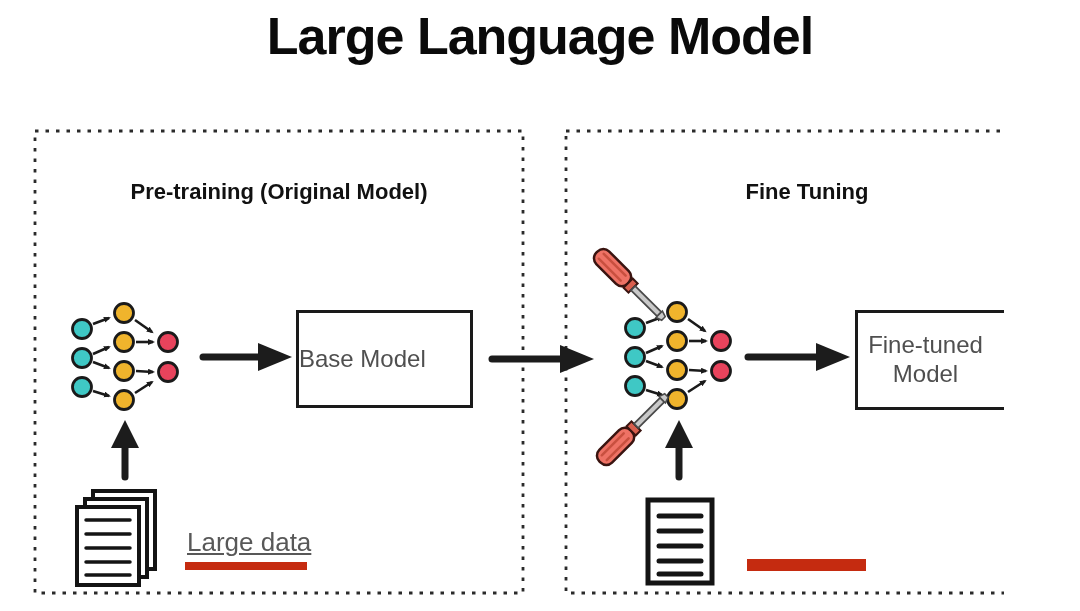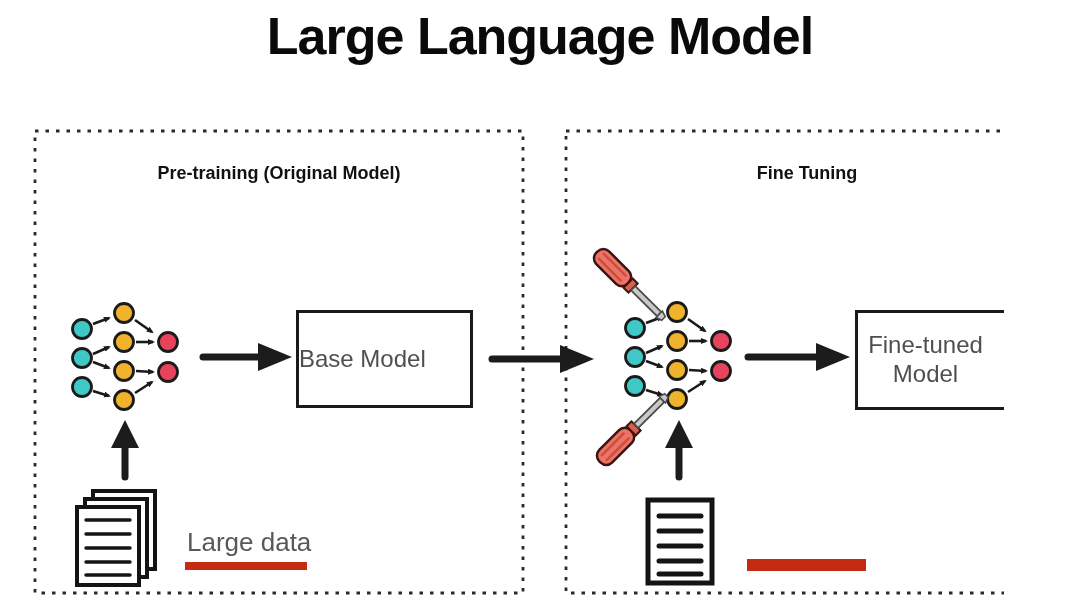--- a/index.html
+++ b/index.html
@@ -6,36 +6,36 @@
   .canvas{
     position:relative;width:1004px;height:611px;background:#ffffff;overflow:hidden;
     font-family:"Liberation Sans","DejaVu Sans",sans-serif;
   }
   .main-title{
     position:absolute;top:6px;left:0;width:1080px;text-align:center;
     font-size:52px;font-weight:bold;color:#0a0a0a;letter-spacing:-1px;
   }
   .panel-header{
     position:absolute;width:100%;text-align:center;
-    font-size:18px;font-weight:bold;color:#111;
+    font-size:22px;font-weight:bold;color:#111;margin-top:16px;
   }
   .panel{position:absolute;top:131px;height:462px;}
   .panel-left{left:35px;width:488px;}
   .panel-right{left:566px;width:482px;}
   .panel .panel-header{top:32px;}
   .diagram-svg{position:absolute;left:0;top:0;width:1080px;height:611px;}
   .model-box{
     position:absolute;border:3px solid #1a1a1a;background:#fff;
     display:flex;align-items:center;text-align:center;
     color:#4f4f4f;font-size:24px;line-height:1.2;
   }
   .base-model-box{left:296px;top:310px;width:171px;height:92px;}
   .fine-tuned-box{left:855px;top:310px;width:173px;height:94px;}
   .fine-tuned-box span{display:inline-block;max-width:135px;}
-  .data-label{position:absolute;font-size:26px;color:#585858;white-space:nowrap;}
+  .data-label{position:absolute;font-size:26px;color:#585858;white-space:nowrap;text-decoration:underline;}
   .large-data-label{left:187px;top:527px;}
   .small-data-label{left:749px;top:527px;}
   .red-underline{position:absolute;background:#c52b10;}
   .underline-left{left:185px;top:562px;width:122px;height:8px;}
   .underline-right{left:747px;top:559px;width:119px;height:12px;}
   .watermark{
     position:absolute;left:662px;top:558px;white-space:nowrap;
     font-size:26px;font-weight:bold;color:#fbfbfb;
     text-shadow:-1px -1px 0 #6a6a6a,1px -1px 0 #6a6a6a,-1px 1px 0 #6a6a6a,1px 1px 0 #6a6a6a,0 0 3px rgba(90,90,90,.6);
     z-index:5;

